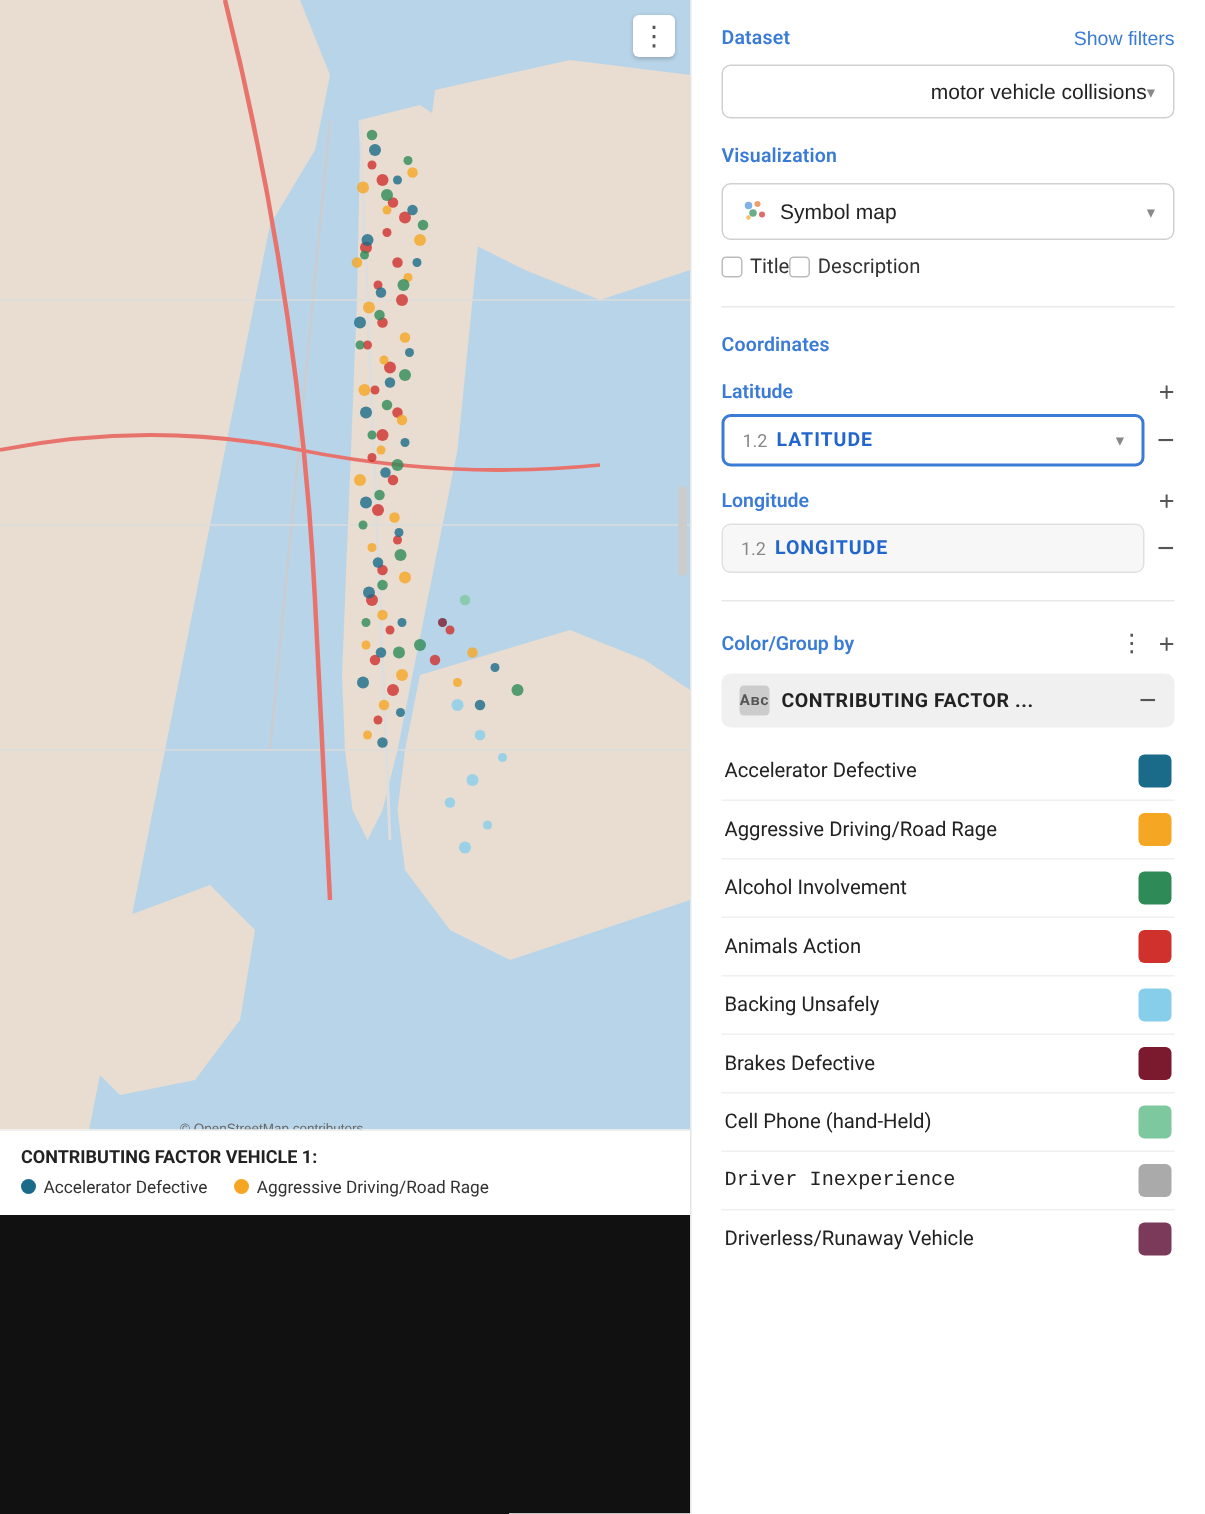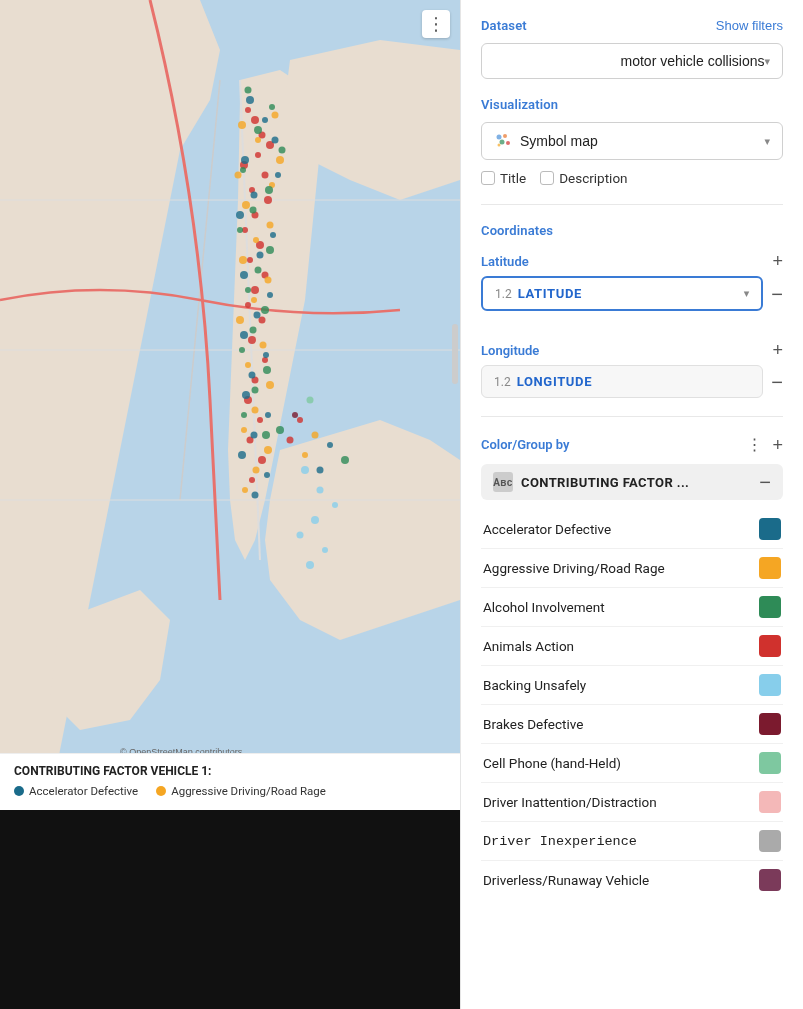--- a/index.html
+++ b/index.html
@@ -171,21 +171,21 @@
     }
     .viz-left {
       display: flex;
       align-items: center;
       text-align: center;
     }
 
     .checkboxes-row {
       display: flex;
       align-items: center;
-      gap: 14px;
+      gap: 0;
       margin-bottom: 18px;
       font-size: 13.5px;
       color: #333;
     }
     .checkbox-item {
       display: flex;
       align-items: center;
       gap: 5px;
     }
     .checkbox-box {
@@ -577,21 +577,21 @@
           <div class="coord-field-left">
             <span class="coord-num">1.2</span>
             <span class="coord-name">LATITUDE</span>
           </div>
           <span class="coord-chevron">▾</span>
         </div>
         <button class="minus-btn">−</button>
       </div>
     </div>
 
-    <div class="coord-row" style="margin-top:30px;">
+    <div class="coord-row" style="margin-top:14px;">
       <div class="coord-header">
         <span class="coord-label">Longitude</span>
         <button class="plus-btn">+</button>
       </div>
       <div style="display:flex;align-items:center;gap:8px;">
         <div class="coord-field-plain" style="flex:1;">
           <div class="coord-field-left">
             <span class="coord-num">1.2</span>
             <span class="coord-name">LONGITUDE</span>
           </div>
@@ -643,24 +643,20 @@
     </div>
         <div class="legend-list-item">
       <span style="font-size:13.5px;color:#222;">Brakes Defective</span>
       <div class="legend-color-swatch" style="background:#7b1a2e;"></div>
     </div>
         <div class="legend-list-item">
       <span style="font-size:13.5px;color:#222;">Cell Phone (hand-Held)</span>
       <div class="legend-color-swatch" style="background:#7ec8a0;"></div>
     </div>
         <div class="legend-list-item">
-      <span style="font-size:13.5px;color:#222;">Driver Inattention/Distraction</span>
-      <div class="legend-color-swatch" style="background:#f4b8b8;"></div>
-    </div>
-        <div class="legend-list-item">
       <span style="font-size:13.5px;color:#222;font-family:Liberation Mono, monospace;">Driver Inexperience</span>
       <div class="legend-color-swatch" style="background:#aaaaaa;"></div>
     </div>
         <div class="legend-list-item">
       <span style="font-size:13.5px;color:#222;">Driverless/Runaway Vehicle</span>
       <div class="legend-color-swatch" style="background:#7b3a5a;"></div>
     </div>
       </div>
   </div>
 

